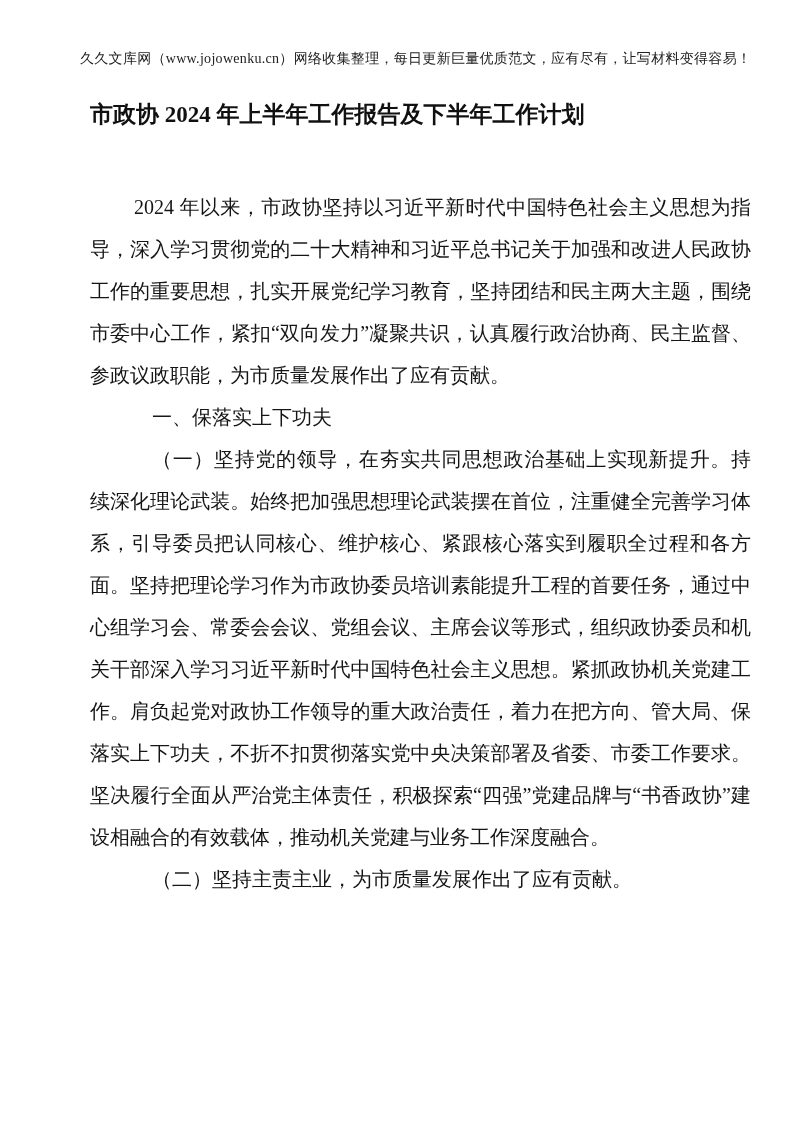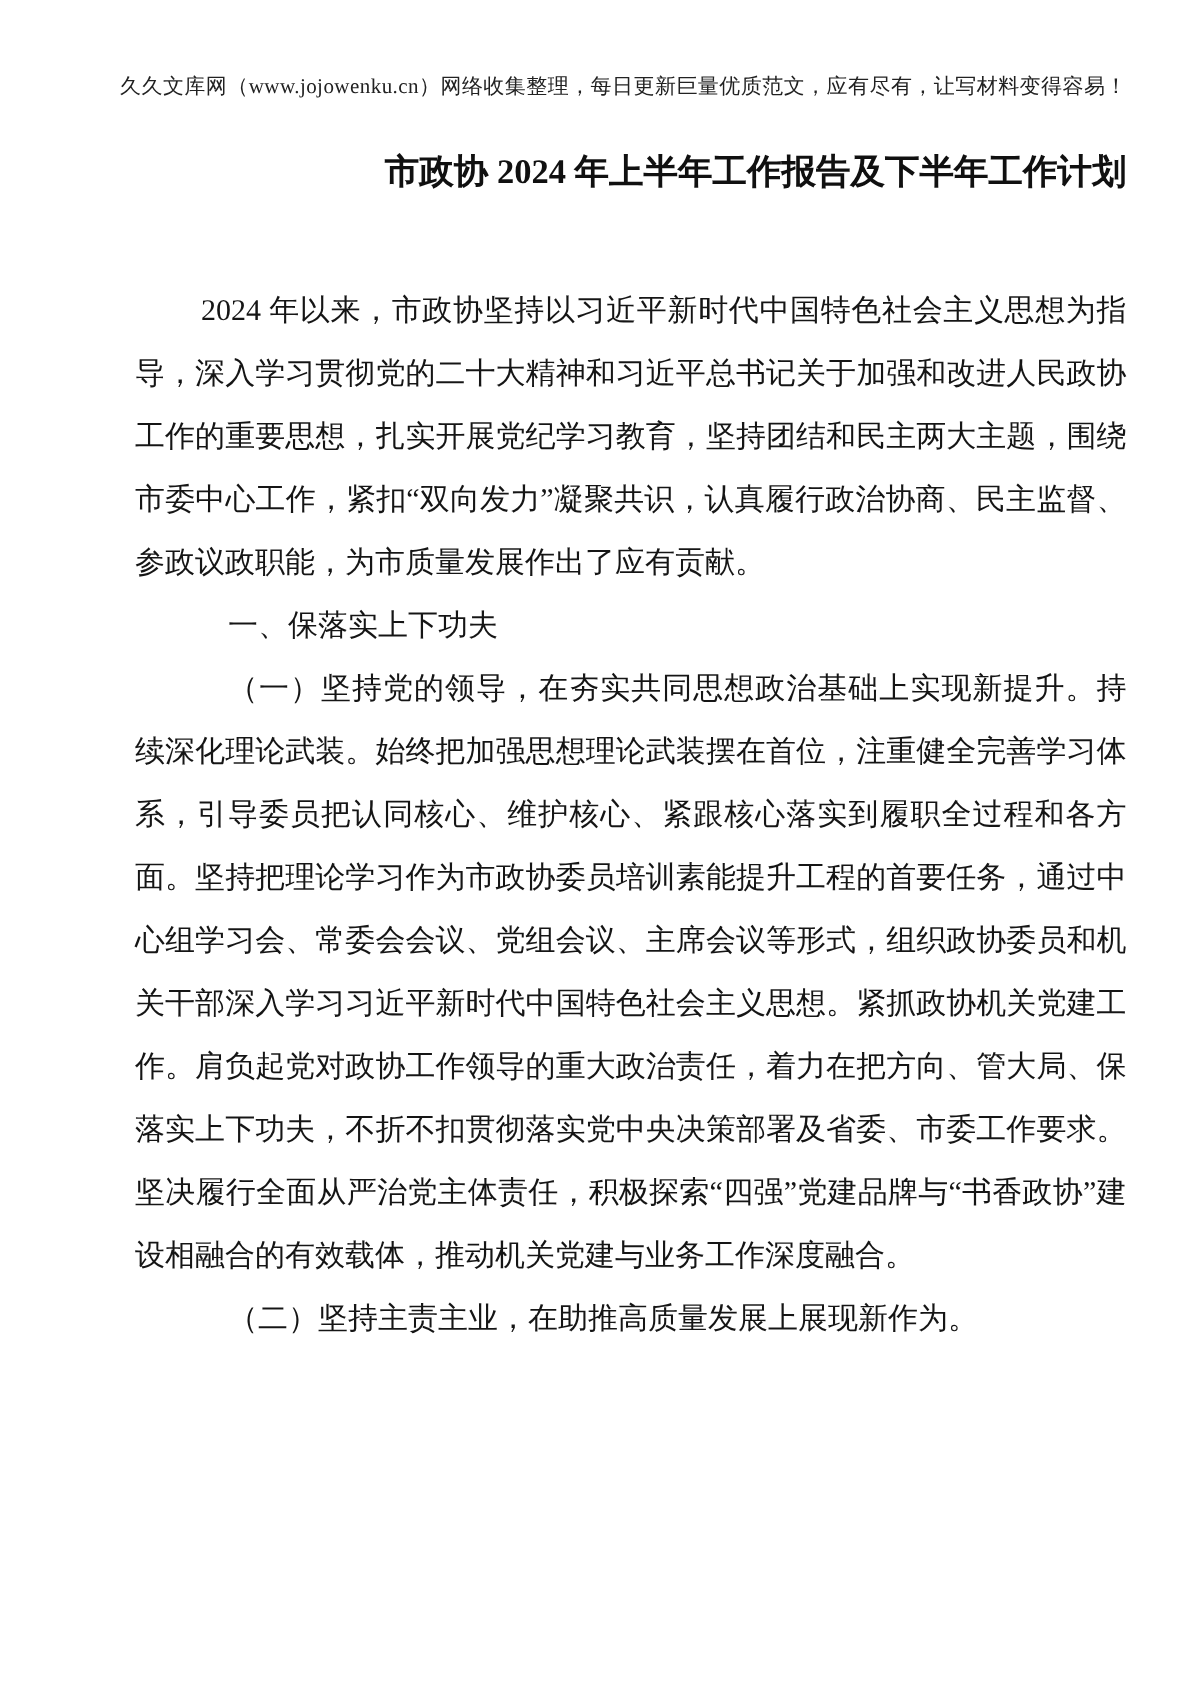--- a/index.html
+++ b/index.html
@@ -27,21 +27,21 @@
       letter-spacing: 0.3px;
       color: #222222;
       white-space: nowrap;
     }
     .doc-title {
       position: absolute;
       top: 97px;
       left: 66px;
       width: 661px;
       margin: 0;
-      text-align: right;
+      text-align: left;
       font-size: 23px;
       font-weight: bold;
       line-height: 36px;
       color: #101010;
     }
     .doc-body {
       position: absolute;
       top: 186px;
       left: 66px;
       width: 661px;
@@ -65,16 +65,16 @@
 <div class="page">
 
   <div class="doc-header">久久文库网（www.jojowenku.cn）网络收集整理，每日更新巨量优质范文，应有尽有，让写材料变得容易！</div>
 
   <h1 class="doc-title">市政协 2024 年上半年工作报告及下半年工作计划</h1>
 
   <div class="doc-body">
     <p>2024 年以来，市政协坚持以习近平新时代中国特色社会主义思想为指导，深入学习贯彻党的二十大精神和习近平总书记关于加强和改进人民政协工作的重要思想，扎实开展党纪学习教育，坚持团结和民主两大主题，围绕市委中心工作，紧扣“双向发力”凝聚共识，认真履行政治协商、民主监督、参政议政职能，为市质量发展作出了应有贡献。</p>
     <p class="indent-3">一、保落实上下功夫</p>
     <p class="indent-3">（一）坚持党的领导，在夯实共同思想政治基础上实现新提升。持续深化理论武装。始终把加强思想理论武装摆在首位，注重健全完善学习体系，引导委员把认同核心、维护核心、紧跟核心落实到履职全过程和各方面。坚持把理论学习作为市政协委员培训素能提升工程的首要任务，通过中心组学习会、常委会会议、党组会议、主席会议等形式，组织政协委员和机关干部深入学习习近平新时代中国特色社会主义思想。紧抓政协机关党建工作。肩负起党对政协工作领导的重大政治责任，着力在把方向、管大局、保落实上下功夫，不折不扣贯彻落实党中央决策部署及省委、市委工作要求。坚决履行全面从严治党主体责任，积极探索“四强”党建品牌与“书香政协”建设相融合的有效载体，推动机关党建与业务工作深度融合。</p>
-    <p class="indent-3">（二）坚持主责主业，在助推高质量发展上展现新作为。</p>
+    <p class="indent-3">（二）坚持主责主业，为市质量发展作出了应有贡献。</p>
   </div>
 
 </div>
 
 </body></html>

